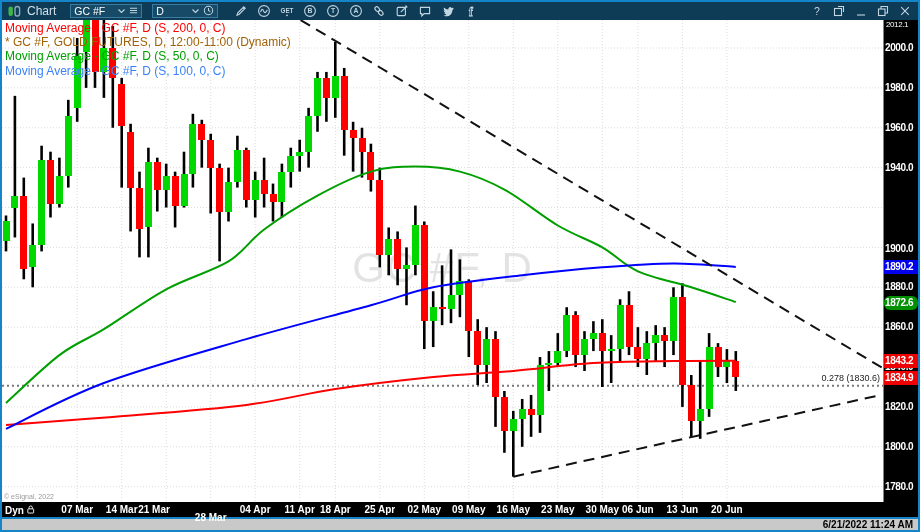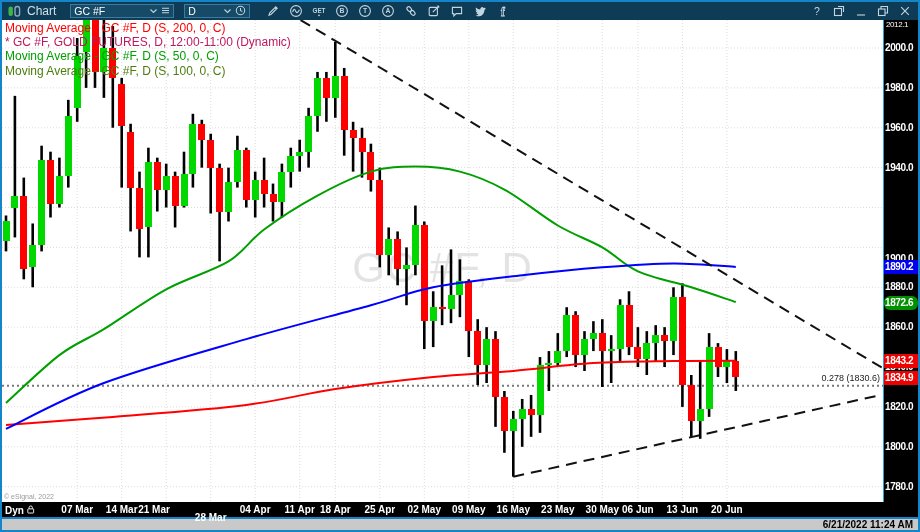--- a/index.html
+++ b/index.html
@@ -4,21 +4,21 @@
 <style>
   * { margin:0; padding:0; box-sizing:border-box; }
   html,body { width:920px; height:532px; font-family:"Liberation Sans", sans-serif; }
   .window { width:920px; height:532px; border:2px solid #1485c8; background:#fff; display:flex; flex-direction:column; overflow:hidden; }
 
   
   .toolbar { height:18px; background:#0e3b55; display:flex; align-items:center; padding:0 4px; flex:0 0 18px; }
   .tb-title { color:#cfe0ea; font-size:12px; margin-left:6px; }
   .field { display:flex; align-items:center; background:#174a66; border:1px solid #3a7ca0; height:14px; color:#fff; font-size:10.5px; padding:0 3px; gap:3px; }
   .field .val { flex:1; }
-  .field-symbol { width:104px; margin-left:14px; }
+  .field-symbol { width:72px; margin-left:14px; }
   .field-interval { width:66px; margin-left:10px; }
   .tb-icons { display:flex; align-items:center; gap:6px; margin-left:14px; }
   .tb-icon { width:17px; height:15px; display:flex; align-items:center; justify-content:center; cursor:pointer; }
   .tb-right { margin-left:auto; display:flex; align-items:center; gap:7px; padding-right:2px; }
   .tb-right .tb-icon { width:15px; }
   .win-icon { display:flex; align-items:center; margin-left:2px; }
 
   
   .main { display:flex; height:482px; flex:0 0 482px; }
   .chart-area { width:882px; position:relative; background:#fff; overflow:hidden; border-right:1px solid #2f9fd8; }
@@ -377,35 +377,35 @@
             <rect x="730.3000000000001" y="341.058" width="7" height="16.151399999999853" fill="#ff0000" shape-rendering="crispEdges"></rect>
           </g>
           <path d="M4.0 404.9C21.8 403.5 70.8 400.2 110.8 396.9C150.9 393.6 207.2 389.6 244.3 384.9C281.4 380.3 302.1 373.6 333.3 369.0C364.5 364.3 401.5 360.0 431.2 357.0C460.9 354.0 484.6 353.4 511.3 351.0C538.0 348.7 564.7 344.7 591.4 343.1C618.1 341.4 647.8 341.5 671.5 341.1C695.2 340.7 723.4 340.7 733.8 340.7" fill="none" stroke="#ff0000" stroke-width="2" stroke-linejoin="round"></path>
           <path d="M4.0 382.9C12.9 375.0 41.1 347.4 57.4 335.1C73.7 322.8 84.1 320.1 101.9 309.2C119.7 298.2 143.4 280.6 164.2 269.3C185.0 258.0 210.2 251.3 226.5 241.4C242.8 231.4 247.3 220.4 262.1 209.5C276.9 198.5 297.7 185.2 315.5 175.6C333.3 165.9 352.6 156.4 368.9 151.6C385.2 146.8 398.6 146.6 413.4 146.6C428.2 146.6 443.1 147.8 457.9 151.6C472.7 155.4 486.1 160.6 502.4 169.6C518.7 178.5 539.5 195.8 555.8 205.5C572.1 215.1 587.0 219.8 600.3 227.4C613.7 235.0 621.1 244.7 635.9 251.3C650.7 258.0 673.0 262.2 689.3 267.3C705.6 272.4 726.4 279.6 733.8 282.0" fill="none" stroke="#009f00" stroke-width="2" stroke-linejoin="round"></path>
           <path d="M4.0 408.9C20.3 401.2 61.9 377.9 101.9 363.0C142.0 348.0 199.8 332.1 244.3 319.1C288.8 306.2 337.8 293.9 368.9 285.2C400.1 276.6 406.0 272.3 431.2 267.3C456.4 262.3 492.0 258.6 520.2 255.3C548.4 252.0 575.1 249.3 600.3 247.3C625.5 245.3 649.3 243.4 671.5 243.4C693.8 243.3 723.4 246.3 733.8 246.9" fill="none" stroke="#0000ff" stroke-width="2" stroke-linejoin="round"></path>
           <line x1="298.59000000000003" y1="0.08399999999999963" x2="880.6500000000001" y2="348.037" stroke="#111" stroke-width="2" stroke-dasharray="11,7"></line>
           <line x1="511.3" y1="456.71" x2="878.87" y2="374.956" stroke="#111" stroke-width="2" stroke-dasharray="11,7"></line>
         </svg>
       <div class="legend">
         <div class="legend-line" style="color: rgb(255, 0, 0);">Moving Average - GC #F, D (S, 200, 0, C)</div>
-        <div class="legend-line" style="color: #be185d;">* GC #F, GOLD FUTURES, D, 12:00-11:00 (Dynamic)</div>
+        <div class="legend-line" style="color: #a16207;">* GC #F, GOLD FUTURES, D, 12:00-11:00 (Dynamic)</div>
         <div class="legend-line" style="color: rgb(0, 160, 0);">Moving Average - GC #F, D (S, 50, 0, C)</div>
-        <div class="legend-line" style="color: #4d7c0f;">Moving Average - GC #F, D (S, 100, 0, C)</div>
+        <div class="legend-line" style="color: #3b82f6;">Moving Average - GC #F, D (S, 100, 0, C)</div>
       </div>
       <div class="fib-label">0.278 (1830.6)</div>
       <div class="copyright">© eSignal, 2022</div>
     </div>
     <div class="price-axis" id="priceAxis">
         <div class="ytop">2012.1</div>
         <div class="ytick" style="top: 22px;">2000.0</div>
         <div class="ytick" style="top: 61.88px;">1980.0</div>
         <div class="ytick" style="top: 101.76px;">1960.0</div>
         <div class="ytick" style="top: 141.64px;">1940.0</div>
         <div class="ytick" style="top: 175px; padding-left: 40px;">1920.0</div>
-        <div class="ytick" style="top: 233px;">1900.0</div>
+        <div class="ytick" style="top: 223px;">1900.0</div>
         <div class="ytick" style="top: 261.28px;">1880.0</div>
         <div class="ytick" style="top: 301.16px;">1860.0</div>
         <div class="ytick" style="top: 341.04px;">1840.0</div>
         <div class="ytick" style="top: 380.92px;">1820.0</div>
         <div class="ytick" style="top: 420.8px;">1800.0</div>
         <div class="ytick" style="top: 460.68px;">1780.0</div>
         <div class="yhl" style="top: 240.441px; background: rgb(0, 0, 238);">1890.2</div>
         <div class="yhl" style="top: 275.536px; background: rgb(0, 144, 0); border-radius: 6px;">1872.6</div>
         <div class="yhl" style="top: 334.159px; background: rgb(238, 0, 0);">1843.2</div>
         <div class="yhl" style="top: 350.709px; background: rgb(238, 0, 0);">1834.9</div>

